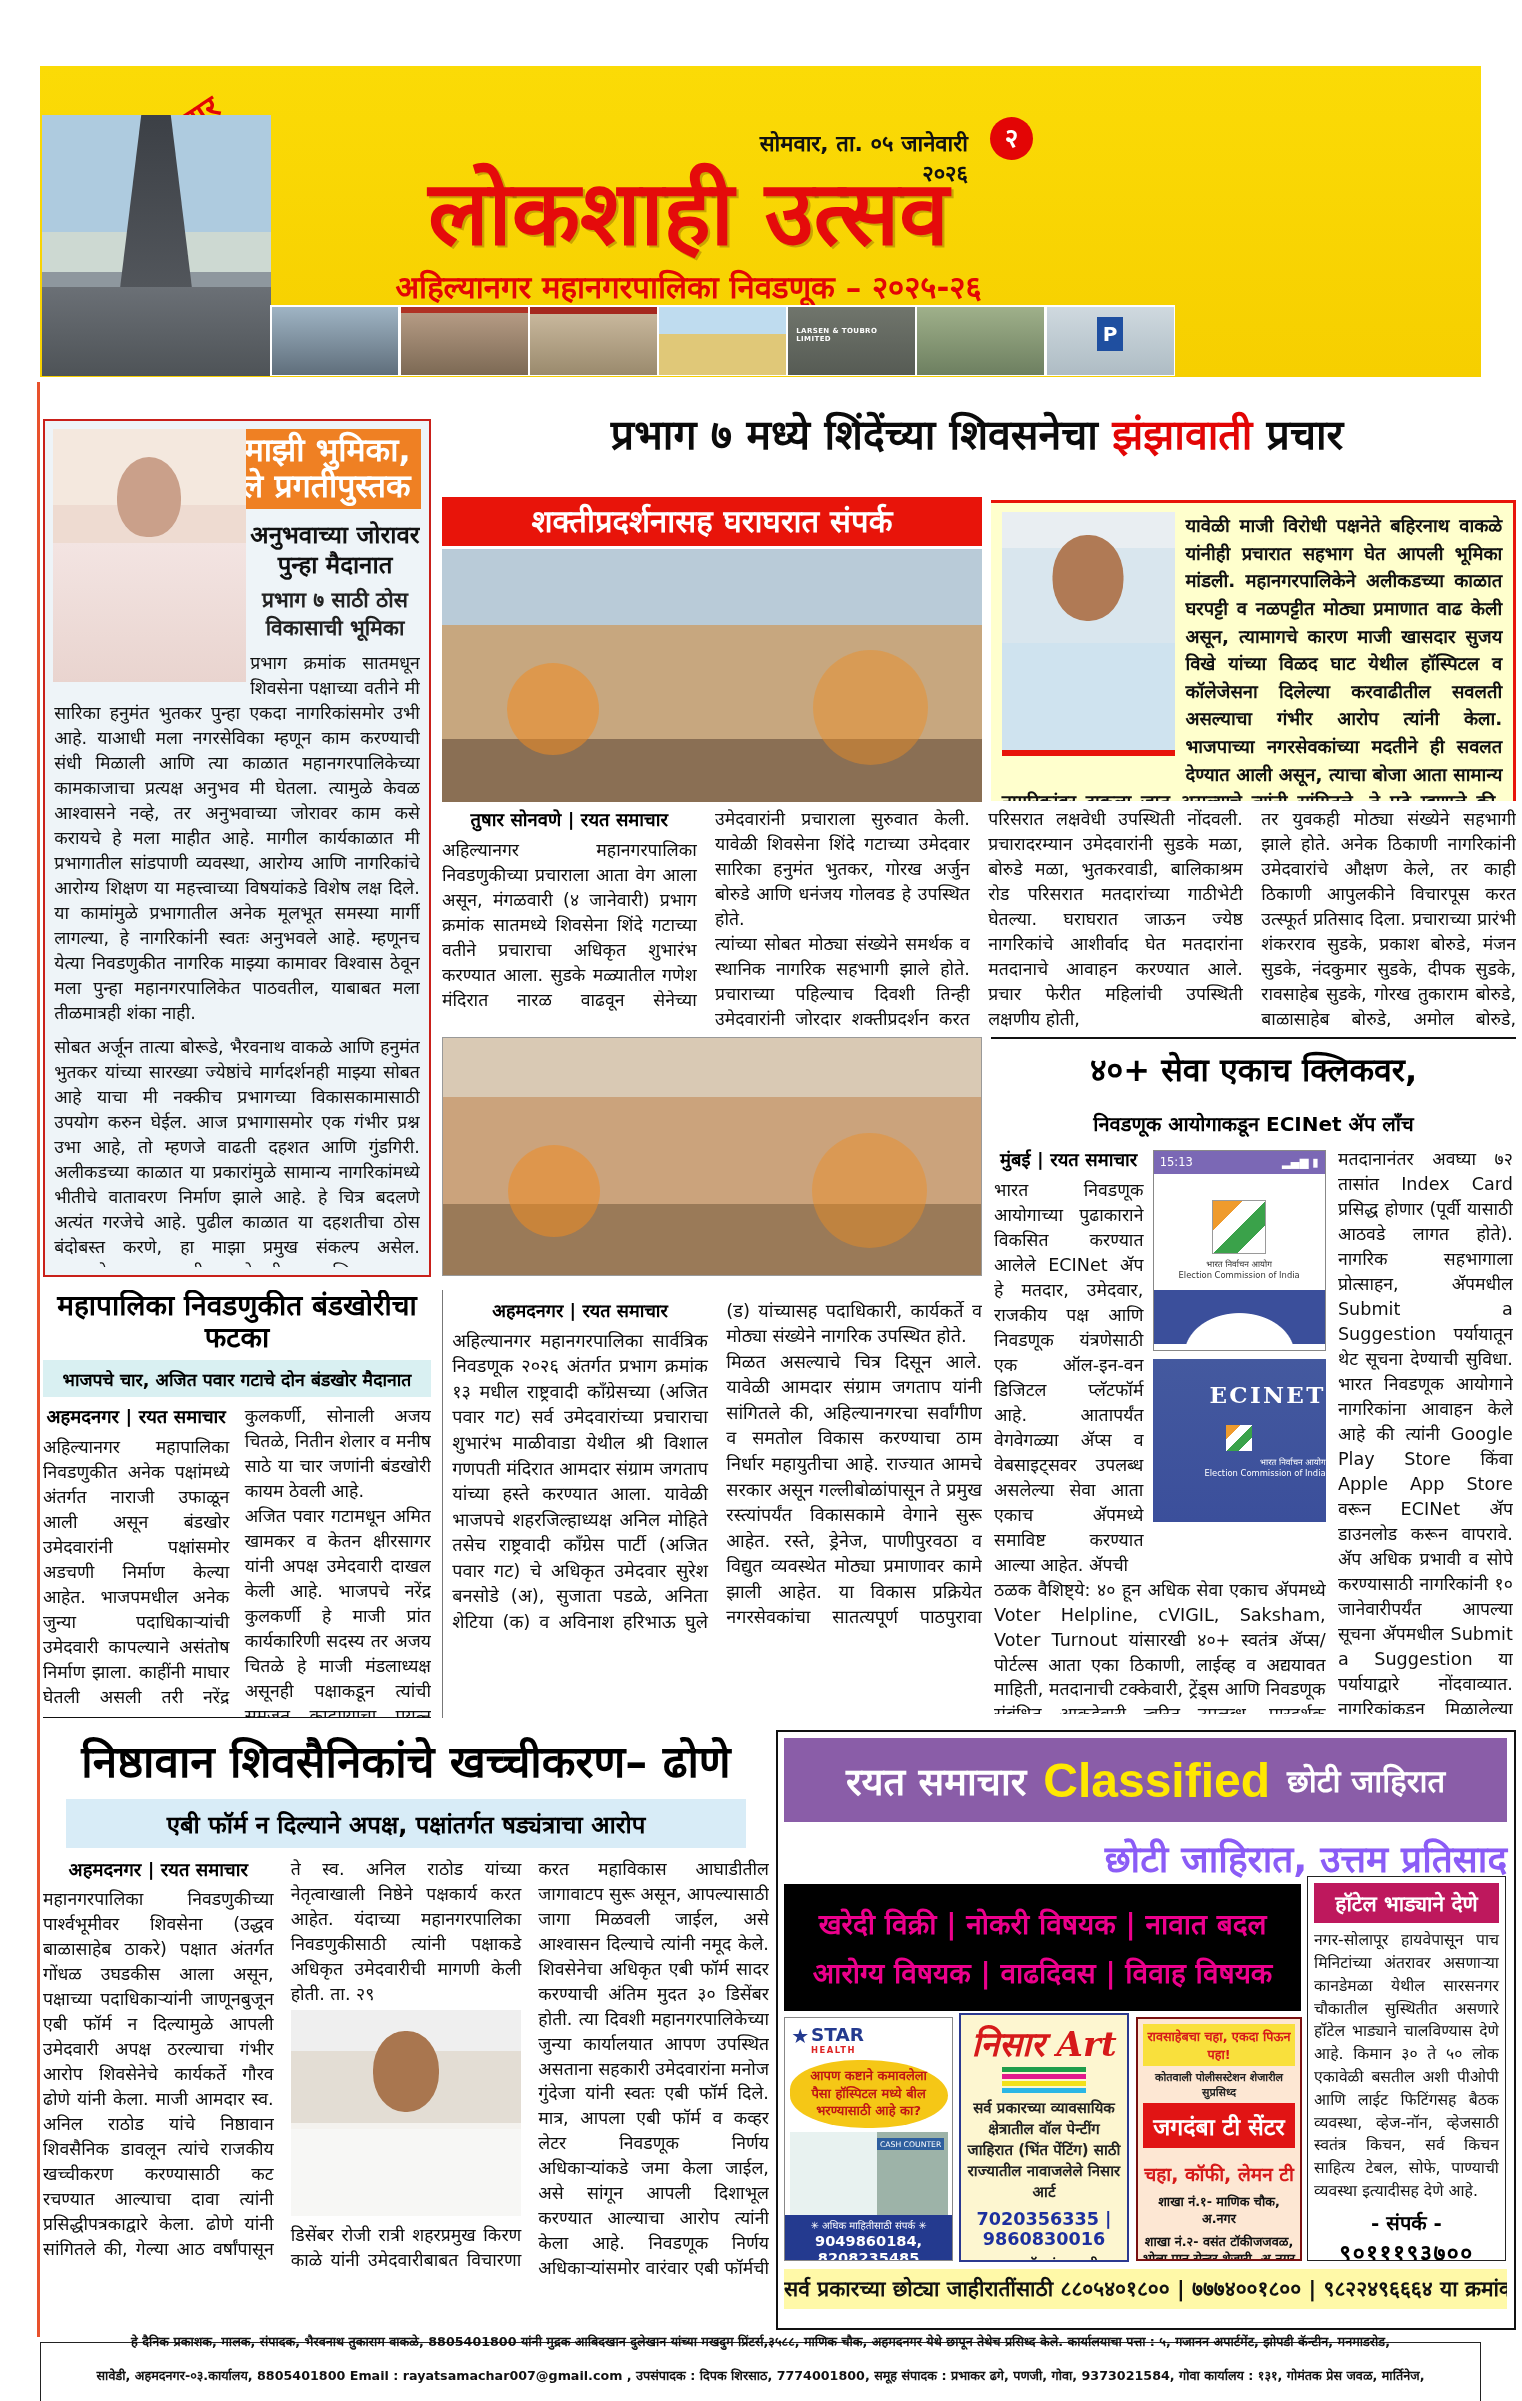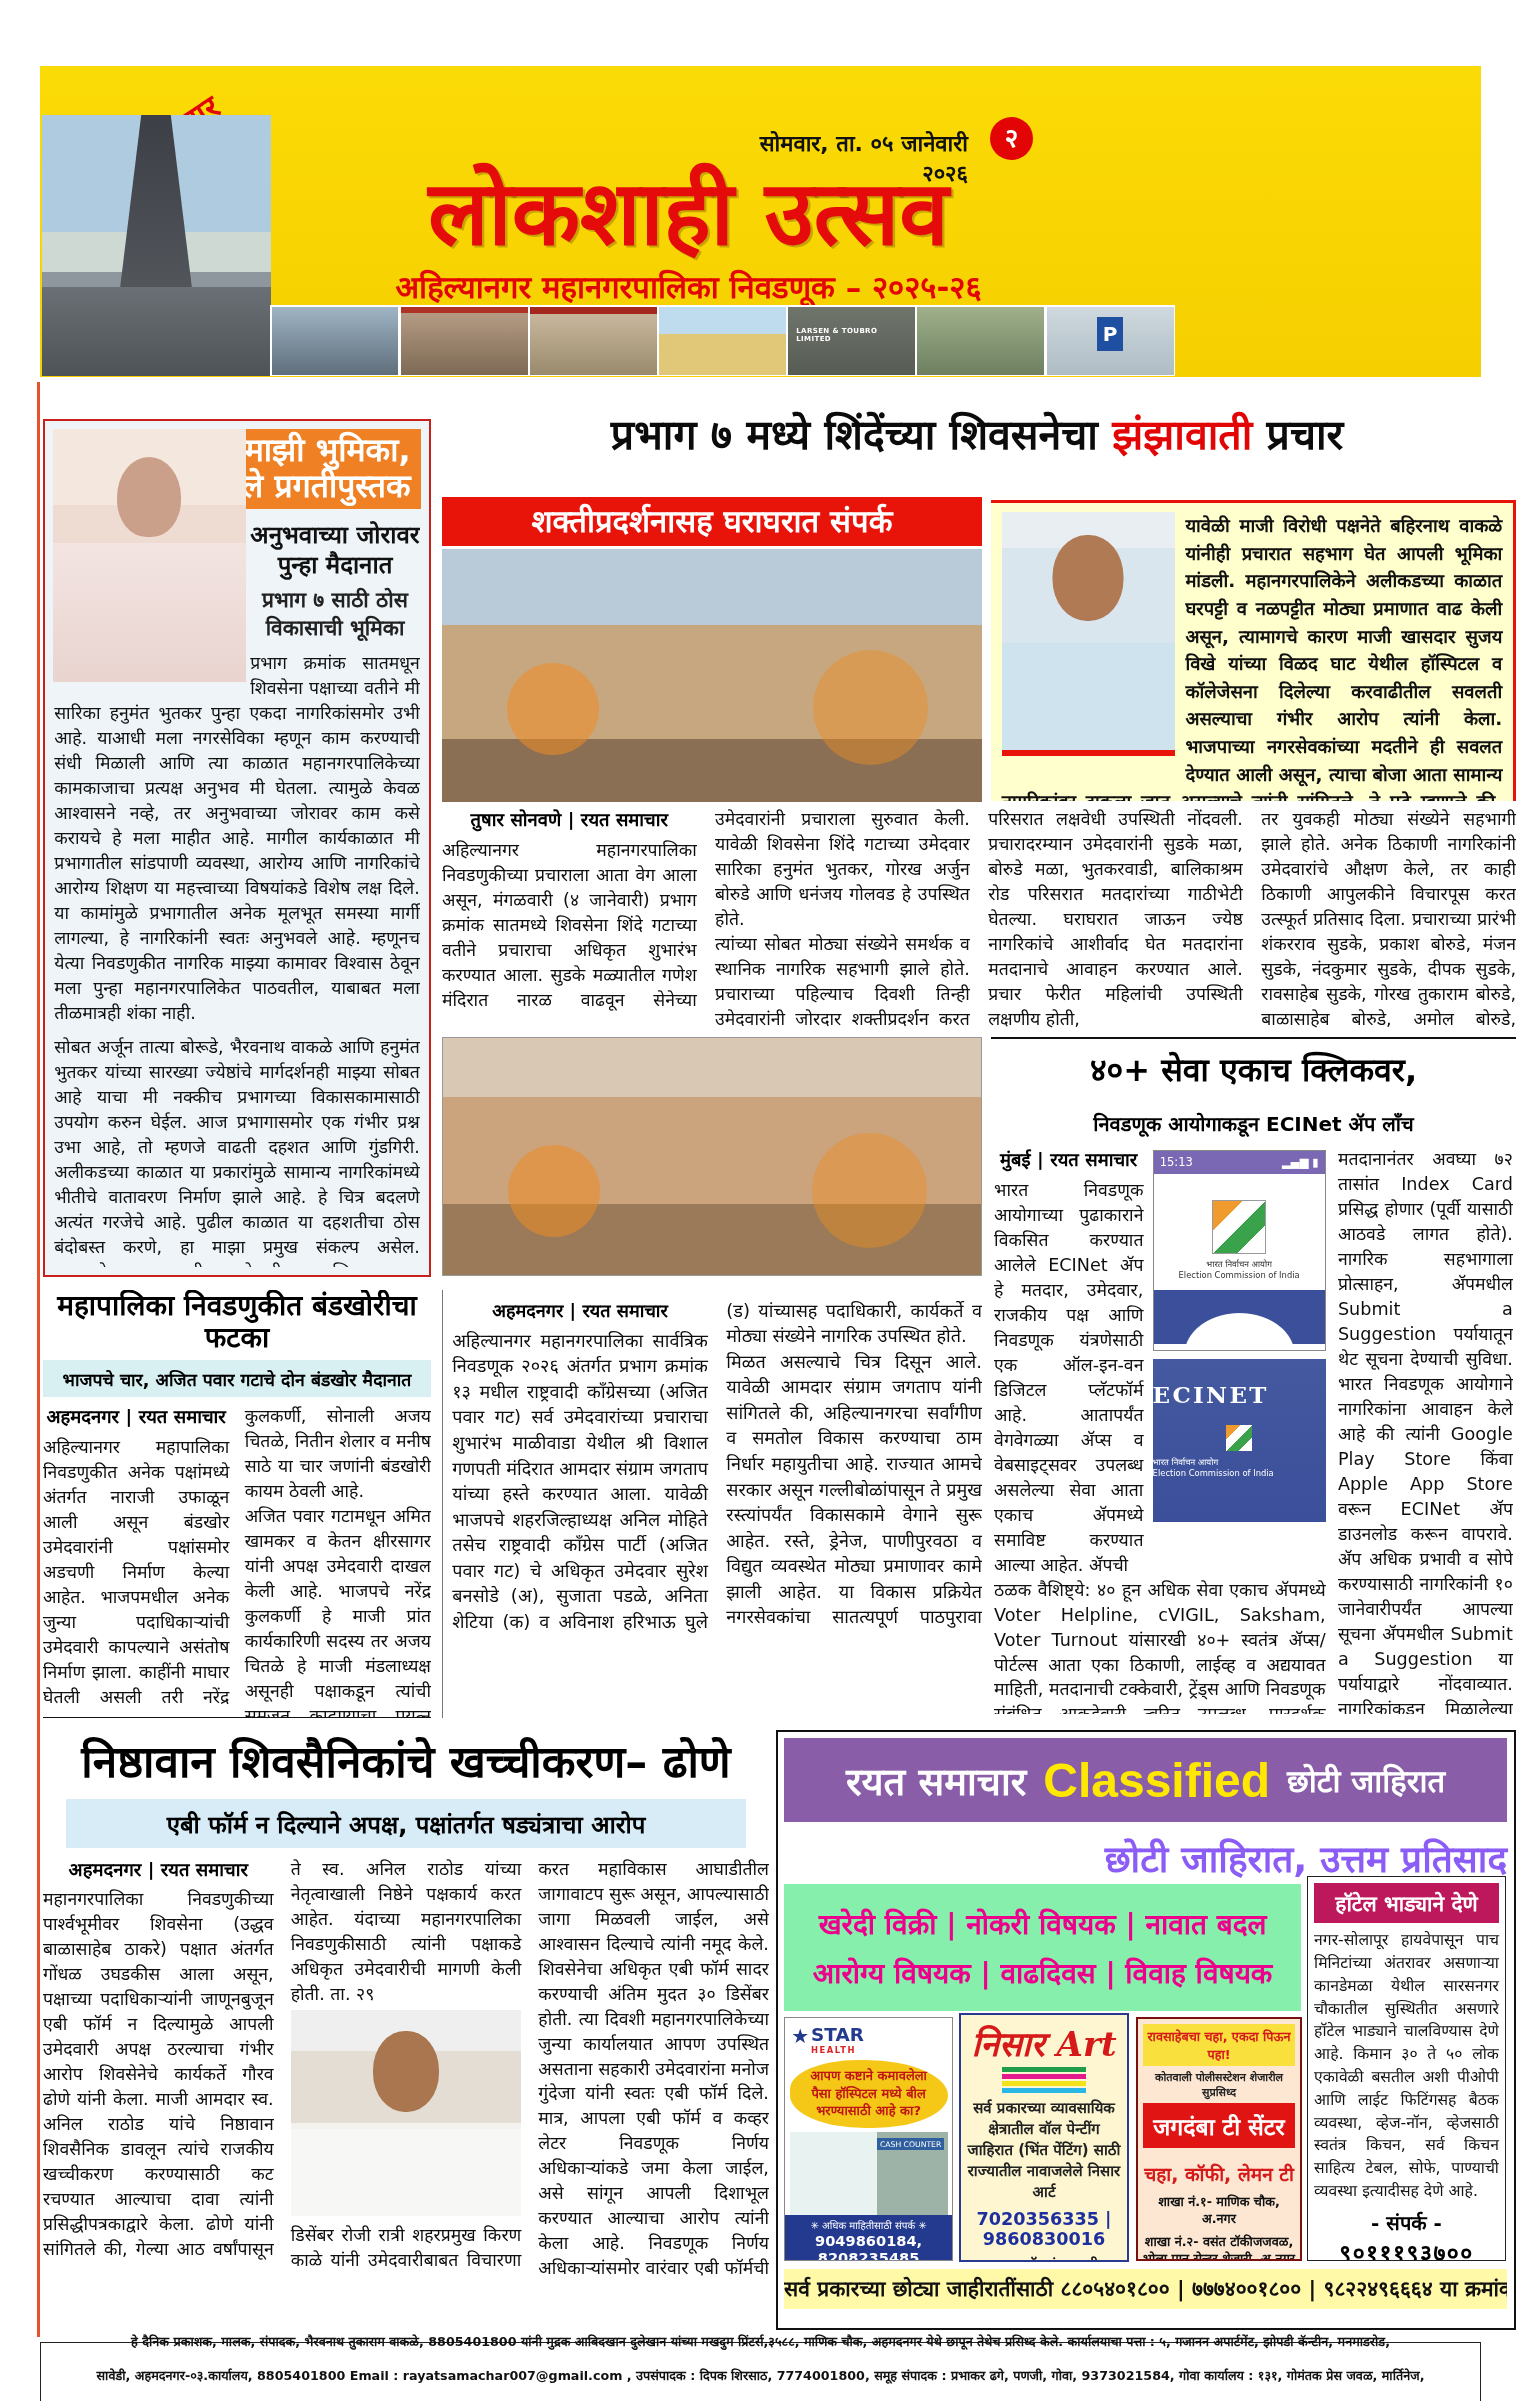--- a/index.html
+++ b/index.html
@@ -112,21 +112,21 @@
   .ecinet .lcol { flex:1; overflow:hidden; }
   .ecinet .rcol { width:175px; overflow:hidden; }
   .phone1 { float:right; width:173px; height:201px; margin:3.1px 0 7.7px 9.2px; border:0.8px solid #888; background:#fff; overflow:hidden; }
   .phone1 .sbar { height:23px; background:#7b68b5; color:#fff; font-size:11.5px; padding:3.8px 6.1px; display:flex; justify-content:space-between; }
   .eci-logo { width:54px; height:54px; margin:26px auto 4.6px auto;
           background:linear-gradient(135deg,#ef9b2d 0 28%,#ffffff 28% 50%,#3aa24a 50% 74%,#ffffff 74%);
           border:1.5px solid #9a9a9a; }
   .phone1 .cap { text-align:center; font-size:8.4px; color:#333; line-height:1.3; }
   .phone1 .arc { height:54px; margin-top:9.2px; background:radial-gradient(ellipse at 50% 120%,#ffffff 0 45%,#3b4f9b 46%); }
   .phone2 { float:right; width:173px; height:163px; margin:0 0 7.7px 9.2px; background:linear-gradient(180deg,#44599f,#3b4f9b);
-          color:#fff; text-align:left; overflow:hidden; }
+          color:#fff; text-align:right; overflow:hidden; }
   .phone2 .ename { font-size:23px; font-weight:bold; letter-spacing:2.3px; margin-top:21.5px; font-family:"DejaVu Serif","Liberation Serif",serif; }
   .phone2 .mini { width:26px; height:26px; margin:17px auto 6.1px auto;
           background:linear-gradient(135deg,#ef9b2d 0 28%,#ffffff 28% 50%,#3aa24a 50% 74%,#ffffff 74%); }
   .phone2 .cap { font-size:8.4px; line-height:1.35; }
 
   
   .bandkhori { position:absolute; left:43px; top:1290px; width:388px; height:428px; border-bottom:1.5px solid #111; overflow:hidden; }
   .bandkhori .h { font-size:28px; font-weight:bold; color:#000; text-align:center; line-height:1.15; }
   .bandkhori .sh { margin-top:6.1px; background:#d9f0f2; font-weight:bold; font-size:17.6px; text-align:center; padding:6.1px 3.1px; color:#000; }
   .cols2 { column-count:2; column-gap:15.3px; margin-top:7.7px; overflow:hidden; }
@@ -151,21 +151,21 @@
 
   
   .classified { position:absolute; left:776px; top:1730px; width:740px; height:600px; border:2.3px solid #111; overflow:hidden; }
   .cl-head { position:absolute; left:6.1px; top:6.1px; width:723px; height:84px; background:#8a5da8;
           display:flex; align-items:center; justify-content:center; gap:17px; }
   .cl-head .b { color:#fff; font-weight:bold; font-size:38px; }
   .cl-head .c { color:#ffe800; font-weight:bold; font-size:48px; font-family:"Liberation Sans",sans-serif; }
   .cl-head .s { color:#fff; font-weight:bold; font-size:31px; }
   .cl-tag { position:absolute; left:6.1px; top:100px; width:723px; text-align:right;
           color:#8b5cf6; font-weight:bold; font-size:37px; }
-  .cl-cats { position:absolute; left:6.1px; top:152px; width:517px; height:127px; background:#86efac;
+  .cl-cats { position:absolute; left:6.1px; top:152px; width:517px; height:127px; background:#000000;
           display:flex; flex-direction:column; justify-content:center; gap:10.7px; text-align:center; }
   .cl-cats div { color:#ec008c; font-weight:bold; font-size:28px; }
   .ad { position:absolute; background:#fff; overflow:hidden; }
   .ad-hotel { left:529px; top:144px; width:199px; height:385px; border:1.5px solid #222; padding:6.1px; }
   .ad-hotel .hh { background:#be185d; color:#fff; font-weight:bold; font-size:21px; text-align:center; padding:6.1px 1.5px; }
   .ad-hotel p.t { font-size:15.7px; line-height:1.45; text-align:justify; margin-top:6.1px; color:#111; }
   .ad-hotel .cn { text-align:center; font-weight:bold; font-size:20px; margin-top:6.1px; }
   .ad-hotel .ph { text-align:center; font-weight:bold; font-size:23px; letter-spacing:1.5px; }
   .ad-star { left:6.1px; top:285px; width:169px; height:244px; border:1.5px solid #888; }
   .ad-star .logo { font-weight:bold; color:#243a8f; font-size:18.4px; padding:6.1px 0 0 26px; position:relative; }

